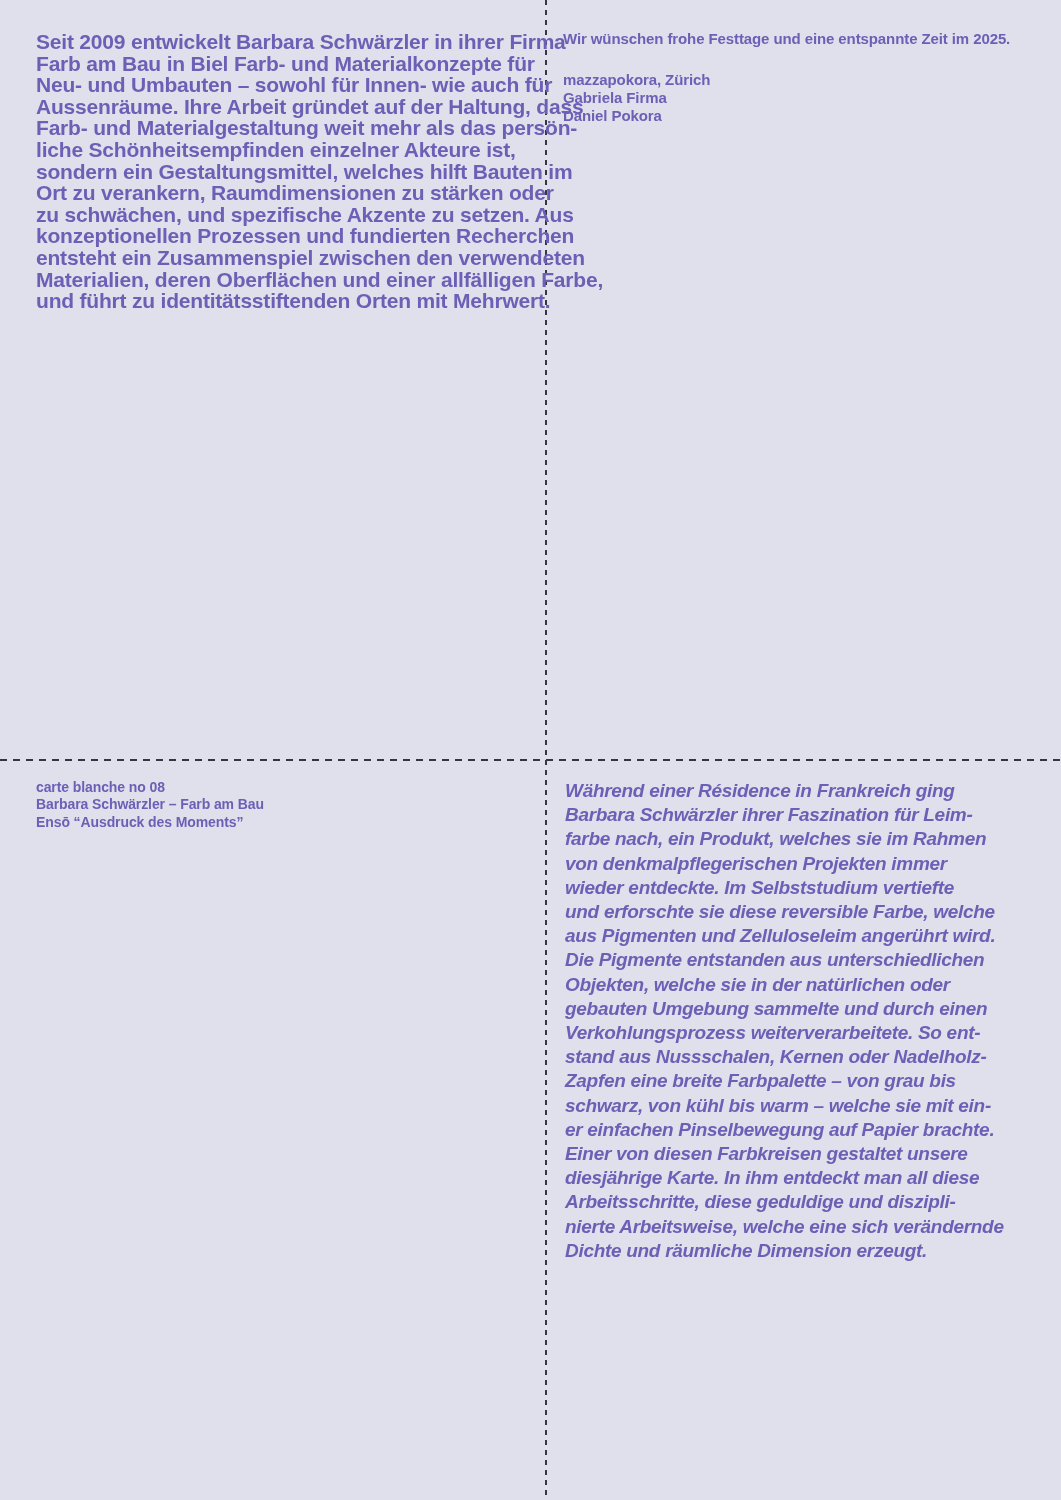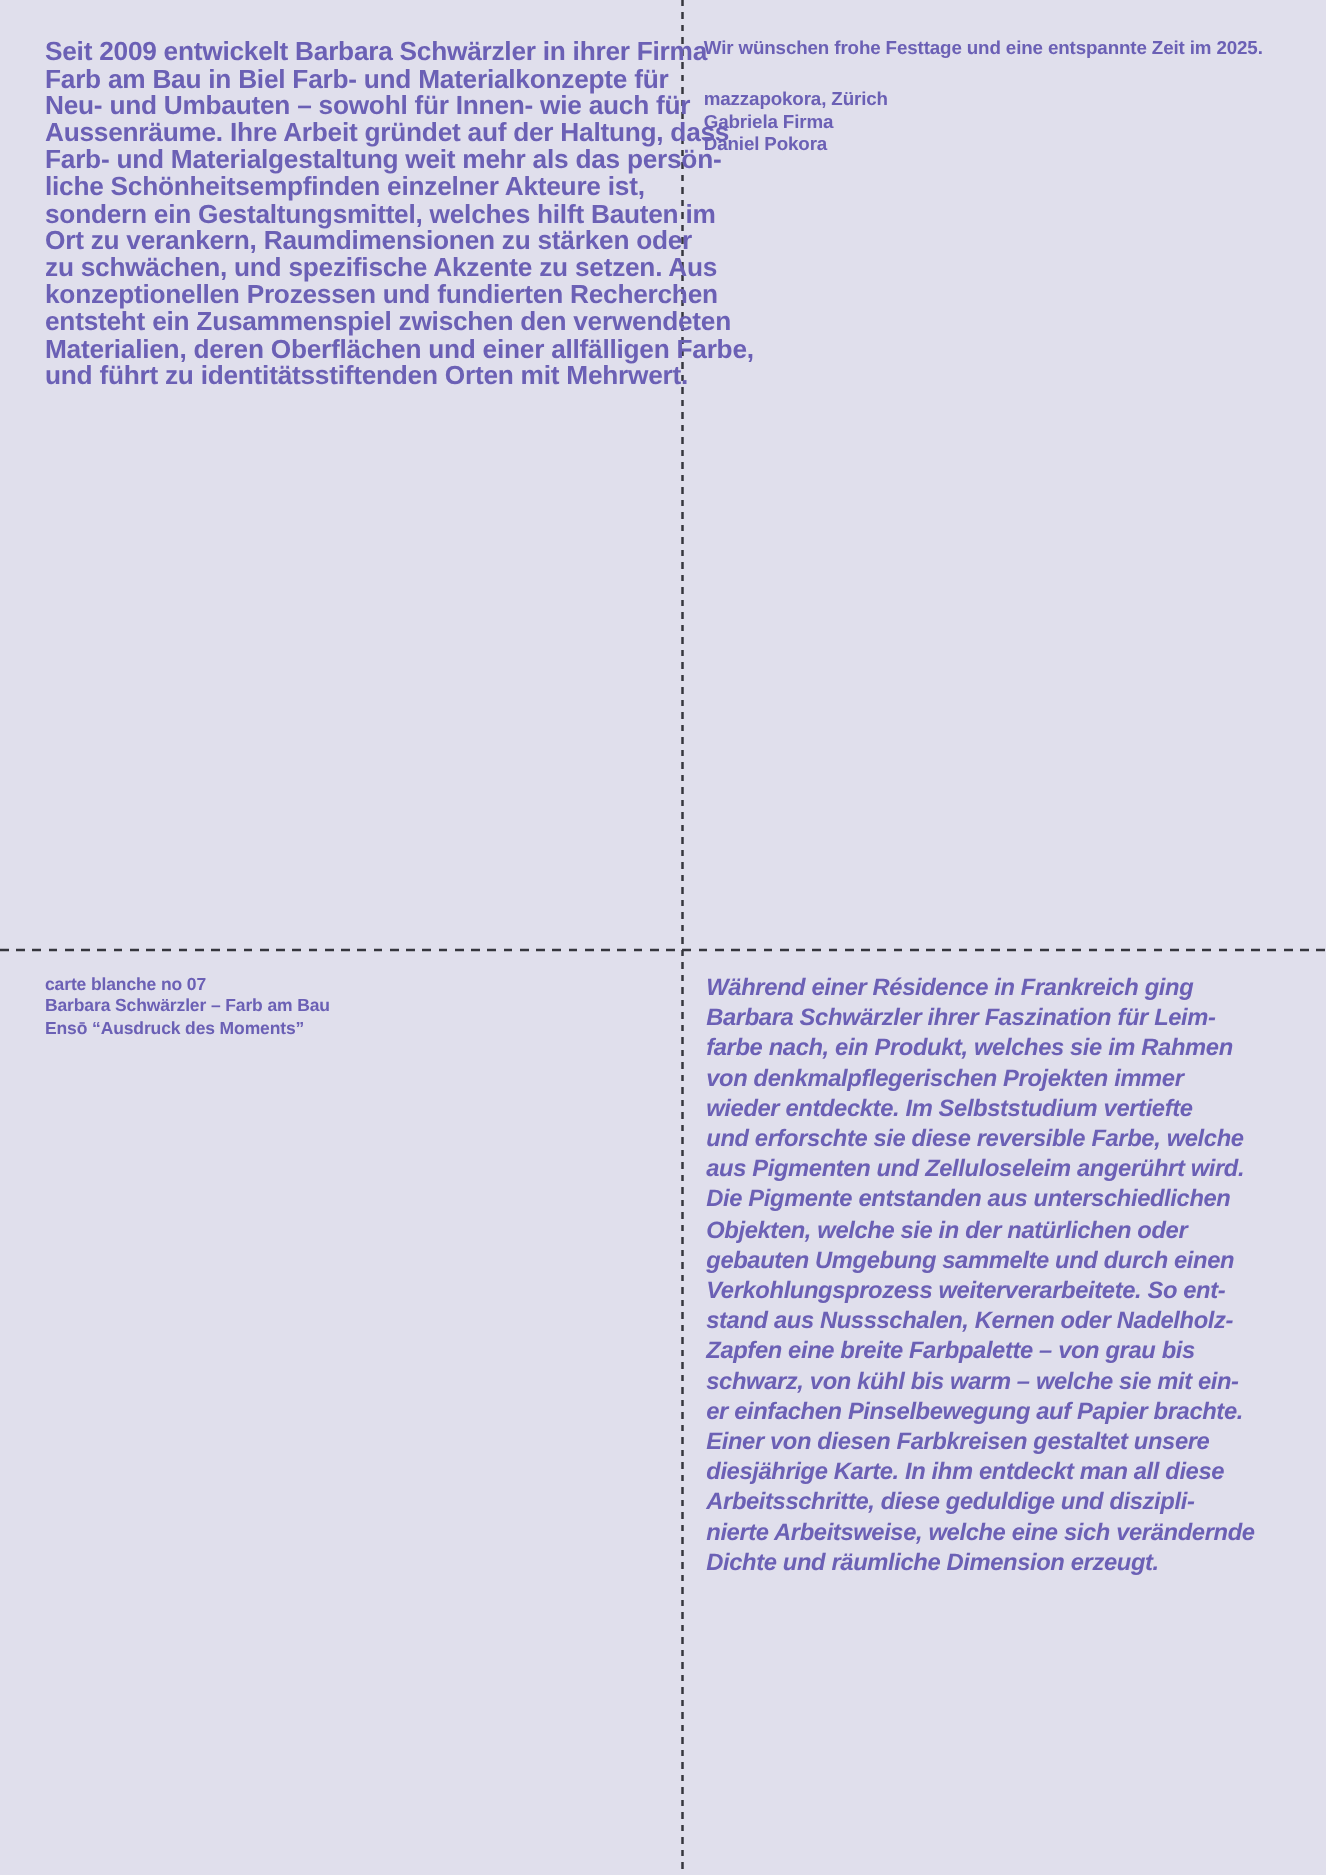--- a/index.html
+++ b/index.html
@@ -104,21 +104,21 @@
   </section>
 
   <section>
     <p class="txt greeting">Wir wünschen frohe Festtage und eine entspannte Zeit im 2025.</p>
     <p class="txt names">mazzapokora, Zürich
 Gabriela Firma
 Daniel Pokora</p>
   </section>
 
   <section>
-    <p class="txt colophon">carte blanche no 07
+    <p class="txt colophon">carte blanche no 08
 Barbara Schwärzler – Farb am Bau
 Ensō “Ausdruck des Moments”</p>
   </section>
 
   <section>
     <p class="txt para-story">Während einer Résidence in Frankreich ging
 Barbara Schwärzler ihrer Faszination für Leim-
 farbe nach, ein Produkt, welches sie im Rahmen
 von denkmalpflegerischen Projekten immer
 wieder entdeckte. Im Selbststudium vertiefte

